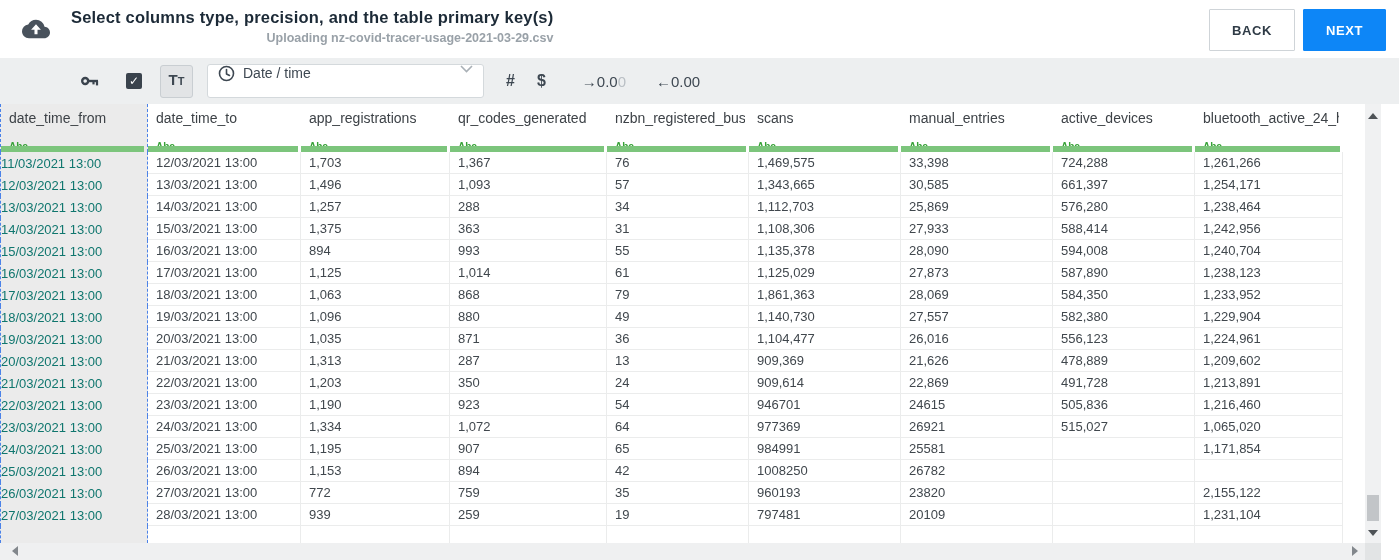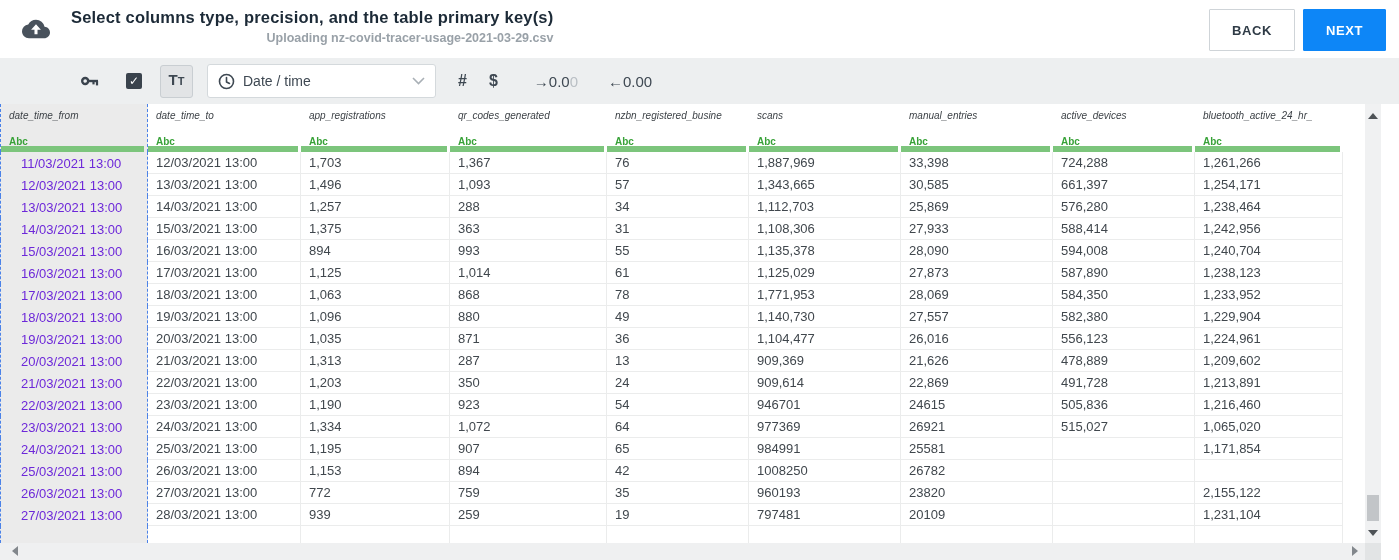--- a/index.html
+++ b/index.html
@@ -25,40 +25,40 @@
     display:flex; align-items:center; padding-left:80px; }
   .tool { display:flex; align-items:center; color:#3e4852; }
   .key-wrap { width:20px; height:20px; }
   .checkbox { margin-left:26px; width:16px; height:16px; background:#3a434d; border-radius:2px;
     color:#fff; font-size:12px; line-height:16px; text-align:center; cursor:pointer; }
   .tt-btn { margin-left:18px; width:33px; height:33px; background:#e2e4e6; border:1px solid #c9ced2;
     border-radius:3px; display:flex; align-items:baseline; justify-content:center; cursor:pointer;
     color:#3e4852; padding-top:6px; }
   .tt-btn .t1 { font-size:15px; font-weight:600; line-height:1; }
   .tt-btn .t2 { font-size:11px; font-weight:600; line-height:1; }
-  .dropdown { margin-left:14px; width:229px; height:34px; background:#fff; border:1px solid #d4d9dc;
-    border-radius:3px; display:flex; align-items:center; padding:0 10px; cursor:pointer; }
+  .dropdown { margin-left:14px; width:277px; height:34px; background:#fff; border:1px solid #d4d9dc;
+    border-radius:3px; display:flex; align-items:flex-start; padding:0 10px; cursor:pointer; }
   .dropdown .dd-label { margin-left:8px; font-size:14px; color:#3e4852; flex:1; }
   .glyph-btn { margin-left:22px; font-size:16px; font-weight:600; color:#3e4852; cursor:pointer; }
   .precision { margin-left:36px; font-size:15px; color:#3e4852; cursor:pointer; }
   .precision .faded { color:#b9bfc4; }
   .precision + .precision { margin-left:30px; }
 
   
   .table-wrap { position:absolute; top:104px; left:0; width:1344px; height:439px; overflow:hidden; }
   table { border-collapse:separate; border-spacing:0; table-layout:fixed; width:1343px; }
   th { position:relative; height:48px; vertical-align:top; text-align:left; padding:6px 4px 0 8px;
     background:#fff; font-weight:400; cursor:pointer; }
-  th .col-name { font-size:10px; color:#3d4247; white-space:nowrap; overflow:hidden;font-style:italic; }
+  th .col-name { font-size:14px; color:#3d4247; white-space:nowrap; overflow:hidden; }
   th .col-type { margin-top:15px; font-size:10px; font-weight:700; color:#38a238; }
   th::after { content:""; position:absolute; left:0; right:3px; bottom:0; height:6px; background:#7cc57c; }
   td { height:22px; padding:0 4px 0 8px; font-size:13px; color:#40474d; white-space:nowrap;
     overflow:hidden; border-right:1px solid #ebecec; border-bottom:1px solid #ebecec; background:#fff; }
   th.sel, td.sel { background:#ebebeb; border-left:1px dashed #4b82e8; border-right:1px dashed #4b82e8; }
-  td.sel { border-bottom:none; color:#6d28d9; padding-left:20px; }
+  td.sel { border-bottom:none; color:#0f766e; padding-left:0; }
   tr.filler td { height:17px; border-bottom:none; }
 
   
   .vscroll { position:absolute; left:1365px; top:104px; width:16px; height:439px; background:#f0f1f2; cursor:pointer; }
   .v-arrow-up { position:absolute; top:9px; left:3px; width:0; height:0;
     border-left:5px solid transparent; border-right:5px solid transparent; border-bottom:6px solid #4e5357; }
   .v-arrow-down { position:absolute; bottom:7px; left:3px; width:0; height:0;
     border-left:5px solid transparent; border-right:5px solid transparent; border-top:6px solid #4e5357; }
   .v-thumb { position:absolute; left:2px; top:391px; width:12px; height:26px; background:#c2c5c8; cursor:grab; }
   .hscroll { position:absolute; left:0; bottom:0; width:1381px; height:17px; background:#eff0f1; cursor:pointer; }
@@ -171,21 +171,21 @@
             </th>
           </tr>
         </thead>
         <tbody>
           <tr>
             <td class="sel">11/03/2021 13:00</td>
             <td>12/03/2021 13:00</td>
             <td>1,703</td>
             <td>1,367</td>
             <td>76</td>
-            <td>1,887,969</td>
+            <td>1,469,575</td>
             <td>33,398</td>
             <td>724,288</td>
             <td>1,261,266</td>
           </tr>
           <tr>
             <td class="sel">12/03/2021 13:00</td>
             <td>13/03/2021 13:00</td>
             <td>1,496</td>
             <td>1,093</td>
             <td>57</td>
@@ -236,22 +236,22 @@
             <td>1,125,029</td>
             <td>27,873</td>
             <td>587,890</td>
             <td>1,238,123</td>
           </tr>
           <tr>
             <td class="sel">17/03/2021 13:00</td>
             <td>18/03/2021 13:00</td>
             <td>1,063</td>
             <td>868</td>
-            <td>78</td>
-            <td>1,771,953</td>
+            <td>79</td>
+            <td>1,861,363</td>
             <td>28,069</td>
             <td>584,350</td>
             <td>1,233,952</td>
           </tr>
           <tr>
             <td class="sel">18/03/2021 13:00</td>
             <td>19/03/2021 13:00</td>
             <td>1,096</td>
             <td>880</td>
             <td>49</td>

